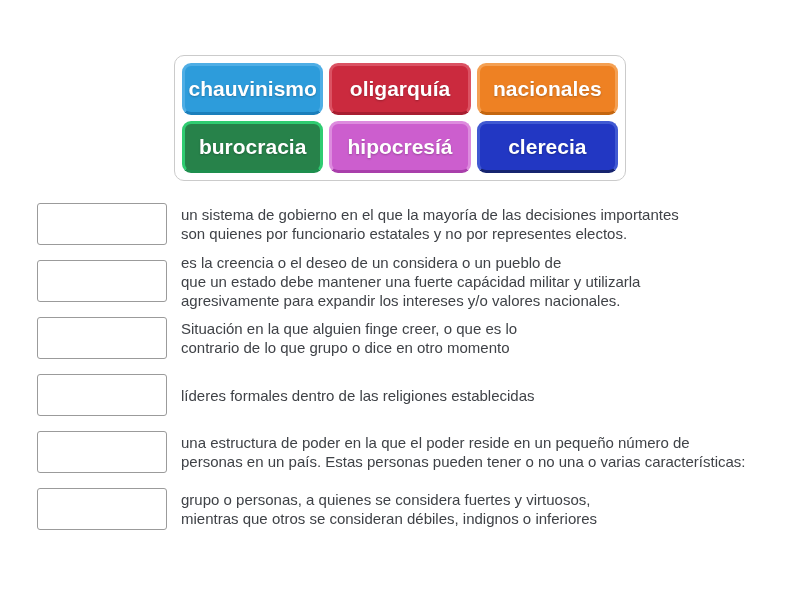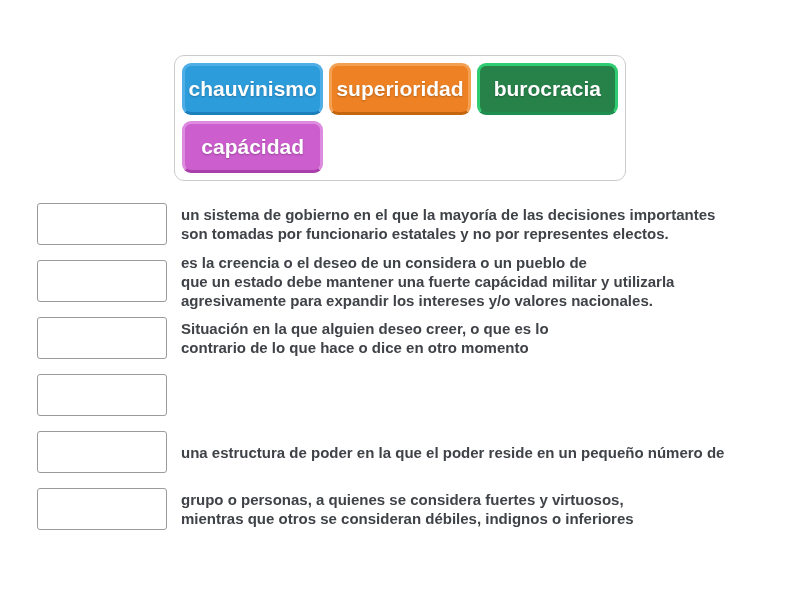--- a/index.html
+++ b/index.html
@@ -69,73 +69,82 @@
     cursor: pointer;
   }
   .def-text {
     margin-left: 14px;
     font-size: 15px;
     line-height: 19px;
     color: #3f4247;
   }
   .def-text div {
     white-space: nowrap;
-    font-weight: bold;
   }
 </style>
 </head>
 <body>
 
 <div class="word-bank-wrap">
   <div class="word-bank">
       <div class="tile" style="--bg: #2D9CDB; --lt: #4FAEE5; --dk: #1B7FBC;">
         <span>chauvinismo</span>
       </div>
+      <div class="tile" style="--bg: #CB2A3E; --lt: #DB5263; --dk: #A81E31;">
+        <span>oligarquía</span>
+      </div>
       <div class="tile" style="--bg: #EE8123; --lt: #F4A053; --dk: #C4660F;">
-        <span>superioridad</span>
+        <span>nacionales</span>
       </div>
       <div class="tile" style="--bg: #27824A; --lt: #2FCC71; --dk: #1E8F4E;">
         <span>burocracia</span>
       </div>
       <div class="tile" style="--bg: #CC5ECE; --lt: #DD8BDE; --dk: #A93FAB;">
-        <span>capácidad</span>
+        <span>hipocresíá</span>
+      </div>
+      <div class="tile" style="--bg: #2237C3; --lt: #4059D2; --dk: #16246F;">
+        <span>clerecia</span>
       </div>
     </div>
 </div>
 
 <div class="definitions">
     <div class="def-row">
       <div class="drop-box"></div>
       <div class="def-text">
         <div>un sistema de gobierno en el que la mayoría de las decisiones importantes</div>
-        <div>son tomadas por funcionario estatales y no por representes electos.</div>
+        <div>son quienes por funcionario estatales y no por representes electos.</div>
       </div>
     </div>
     <div class="def-row">
       <div class="drop-box"></div>
       <div class="def-text">
         <div>es la creencia o el deseo de un considera o un pueblo de</div>
         <div>que un estado debe mantener una fuerte capácidad militar y utilizarla</div>
         <div>agresivamente para expandir los intereses y/o valores nacionales.</div>
       </div>
     </div>
     <div class="def-row">
       <div class="drop-box"></div>
       <div class="def-text">
-        <div>Situación en la que alguien deseo creer, o que es lo</div>
-        <div>contrario de lo que hace o dice en otro momento</div>
+        <div>Situación en la que alguien finge creer, o que es lo</div>
+        <div>contrario de lo que grupo o dice en otro momento</div>
       </div>
     </div>
     <div class="def-row">
       <div class="drop-box"></div>
+      <div class="def-text">
+        <div>líderes formales dentro de las religiones establecidas</div>
+      </div>
     </div>
     <div class="def-row">
       <div class="drop-box"></div>
       <div class="def-text">
         <div>una estructura de poder en la que el poder reside en un pequeño número de</div>
+        <div>personas en un país. Estas personas pueden tener o no una o varias características:</div>
       </div>
     </div>
     <div class="def-row">
       <div class="drop-box"></div>
       <div class="def-text">
         <div>grupo o personas, a quienes se considera fuertes y virtuosos,</div>
         <div>mientras que otros se consideran débiles, indignos o inferiores</div>
       </div>
     </div>
   </div>

